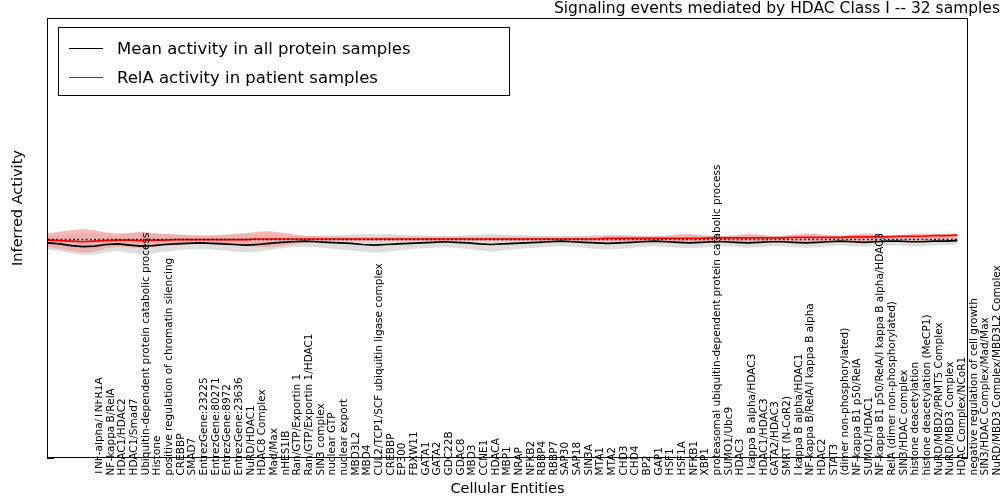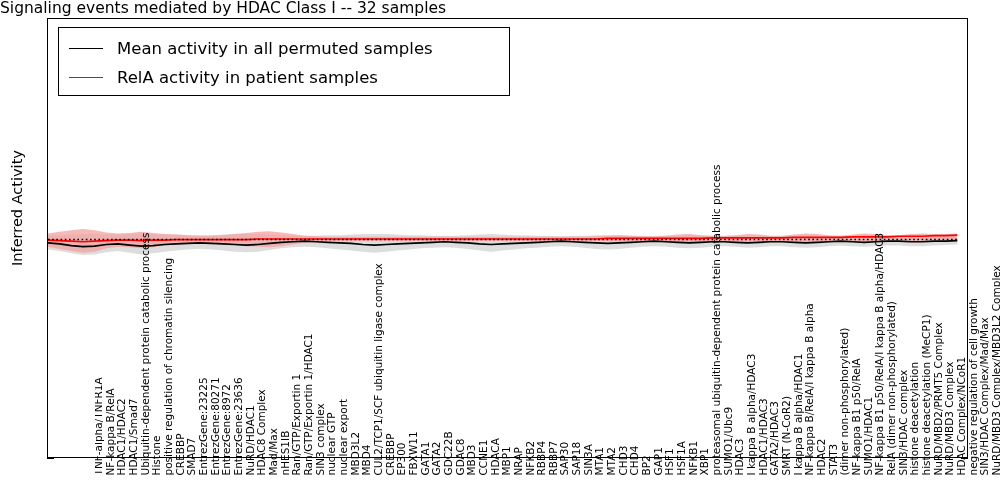--- a/index.html
+++ b/index.html
@@ -1,21 +1,21 @@
 <!DOCTYPE html>
 <html><head>
 <meta charset="utf-8">
 <style>
   html,body{margin:0;padding:0;background:#ffffff;}
   body{width:1000px;height:500px;overflow:hidden;
        font-family:"DejaVu Sans","Liberation Sans",sans-serif;}
   #root{position:relative;width:1000px;height:500px;}
 
   #chart-title{
-    position:absolute;left:0;top:-1px;width:1000px;text-align:left;
+    position:absolute;left:0;top:-1px;width:1000px;text-align:right;
     font-size:15.5px;color:#000;white-space:nowrap;
   }
 
   #plot-frame{
     position:absolute;left:47px;top:18px;width:921px;height:440px;
     border:1.6px solid #000;box-sizing:border-box;background:#fff;
   }
 
   #ylabel{
     position:absolute;left:-148px;top:200px;width:330px;
@@ -53,20 +53,21 @@
   }
 </style>
 </head>
 <body>
 
 <div id="root">
 
   <div id="chart-title">Signaling events mediated by HDAC Class I -- 32 samples</div>
 
   <div id="ylabel">Inferred Activity</div>
+  <div id="xlabel">Cellular Entities</div>
 
   <div id="ytick-labels"></div>
   <div id="tick-marks">
       <div class="ytick-mark" style="top: 18px;"></div>
       <div class="ytick-mark right" style="top: 18px;"></div>
       <div class="ytick-mark" style="top: 73px;"></div>
       <div class="ytick-mark right" style="top: 73px;"></div>
       <div class="ytick-mark" style="top: 128px;"></div>
       <div class="ytick-mark right" style="top: 128px;"></div>
       <div class="ytick-mark" style="top: 183px;"></div>
@@ -175,21 +176,21 @@
         <div class="xlab" style="left: 870.867px;">HDAC Complex/NCoR1</div>
         <div class="xlab" style="left: 882.525px;">negative regulation of cell growth</div>
         <div class="xlab" style="left: 894.184px;">SIN3/HDAC Complex/Mad/Max</div>
         <div class="xlab" style="left: 905.842px;">NuRD/MBD3 Complex/MBD3L2 Complex</div>
       </div>
   </div>
 
   <div id="legend">
     <div class="legend-row">
       <span class="legend-swatch"></span>
-      <span class="legend-text">Mean activity in all permuted samples</span>
+      <span class="legend-text">Mean activity in all protein samples</span>
     </div>
     <div class="legend-row">
       <span class="legend-swatch red"></span>
       <span class="legend-text">RelA activity in patient samples</span>
     </div>
   </div>
 
 </div>
 
 </body></html>

